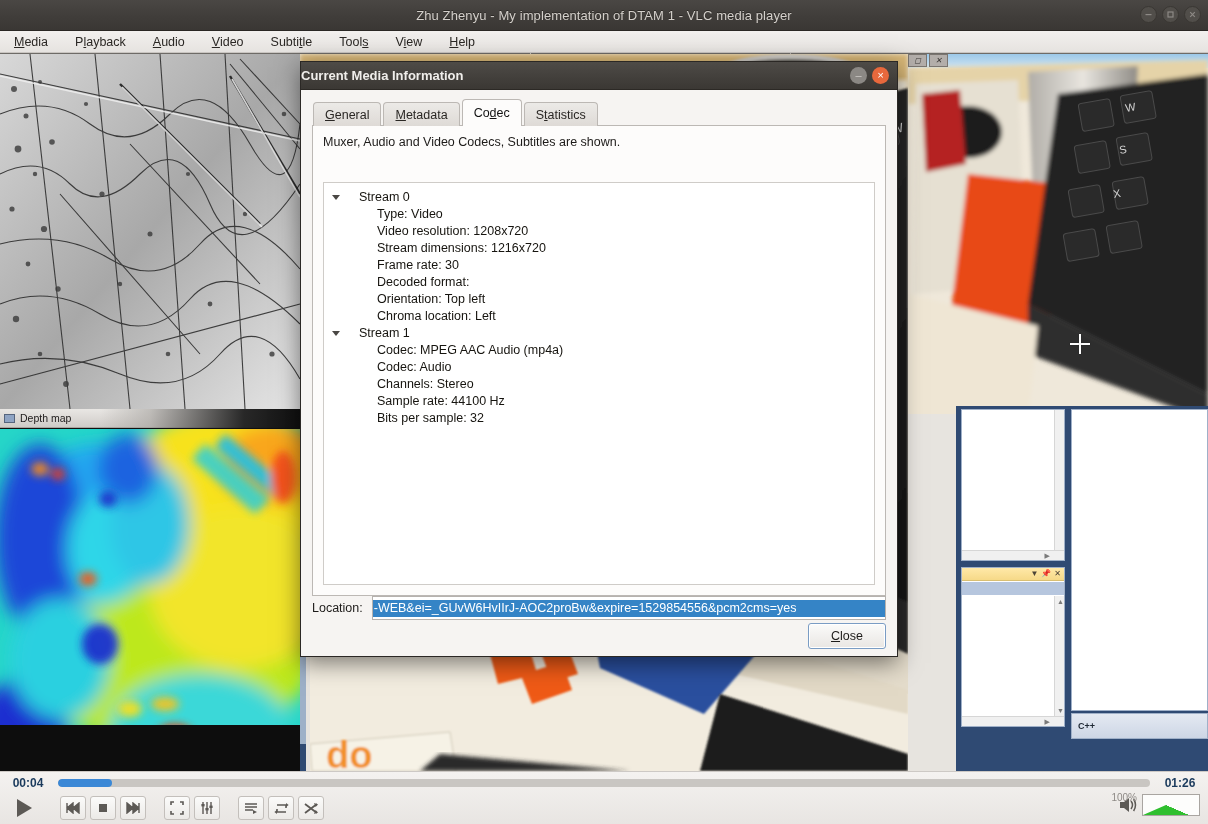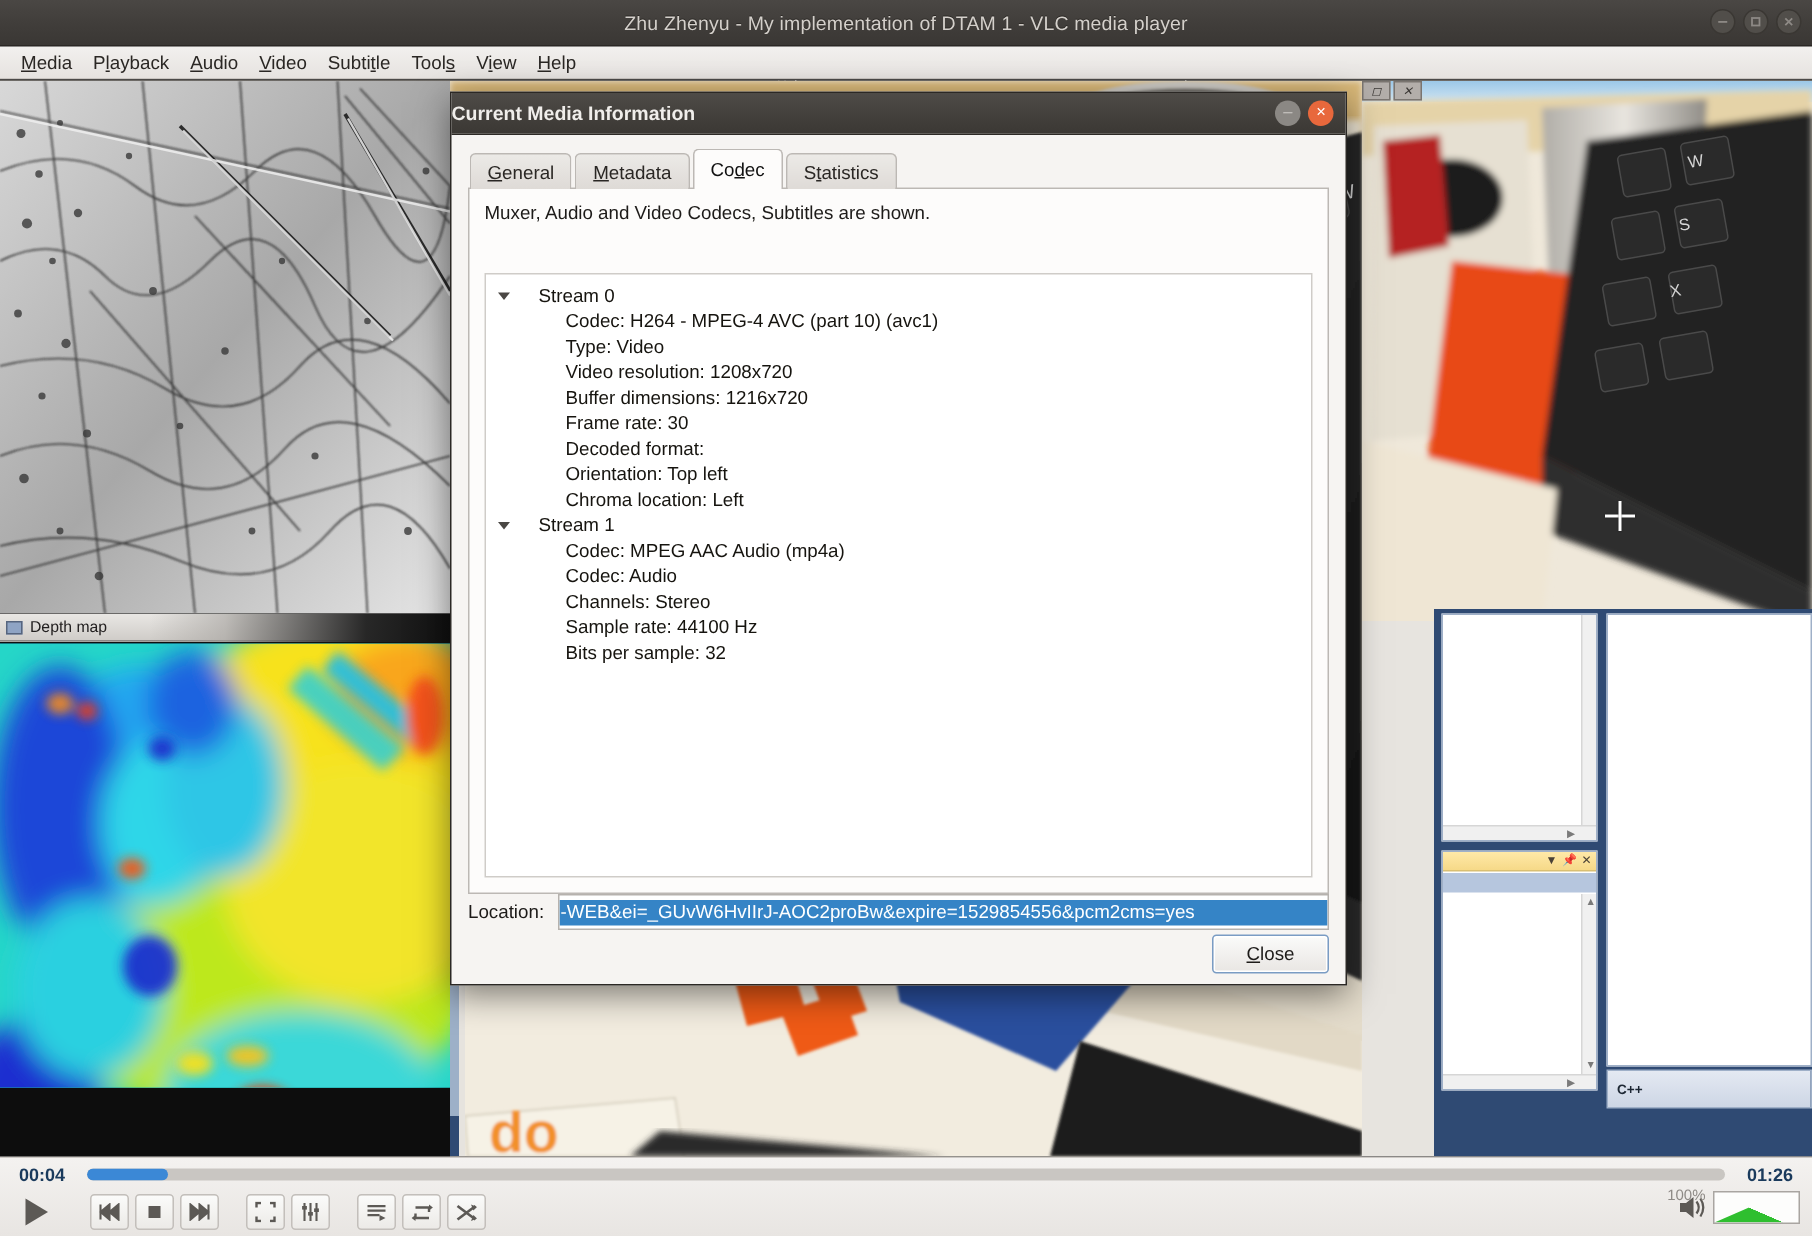--- a/index.html
+++ b/index.html
@@ -30,21 +30,21 @@
     display:flex; align-items:center; justify-content:center;
     color:#8d8985; font-size:11px; line-height:1;
   }
   .wb svg { display:block; }
 
   
   .menubar {
     position:absolute; left:0; top:31px; width:1208px; height:22px;
     background: linear-gradient(to bottom,#f2f0ee,#e6e3e0);
     border-bottom:1px solid #c9c5c1;
-    display:flex; align-items:center; padding-left:7px; gap:0;
+    display:flex; align-items:center; padding-left:7px; gap:13px;
   }
   .menu-item {
     font-size:12.5px; color:#2a2724; padding:3px 7px 2px 7px; border-radius:2px;
     white-space:nowrap;
   }
   .menu-item u { text-decoration: underline; }
 
   
   .stage {
     position:absolute; left:0; top:53px; width:1208px; height:718px;
@@ -768,24 +768,23 @@
       </div>
 
       <div class="tabpane">
         <div class="pane-desc">Muxer, Audio and Video Codecs, Subtitles are shown.</div>
 
         <div class="tree">
           <div class="tree-node">
             <span class="tw"></span>
             <span>Stream 0</span>
           </div>
-          <div class="tree-leaf">Codec: H264 - MPEG-4 AVC (part 10) (avc1)</div>
           <div class="tree-leaf">Type: Video</div>
           <div class="tree-leaf">Video resolution: 1208x720</div>
-          <div class="tree-leaf">Buffer dimensions: 1216x720</div>
+          <div class="tree-leaf">Stream dimensions: 1216x720</div>
           <div class="tree-leaf">Frame rate: 30</div>
           <div class="tree-leaf">Decoded format:</div>
           <div class="tree-leaf">Orientation: Top left</div>
           <div class="tree-leaf">Chroma location: Left</div>
 
           <div class="tree-node">
             <span class="tw"></span>
             <span>Stream 1</span>
           </div>
           <div class="tree-leaf">Codec: MPEG AAC Audio (mp4a)</div>

